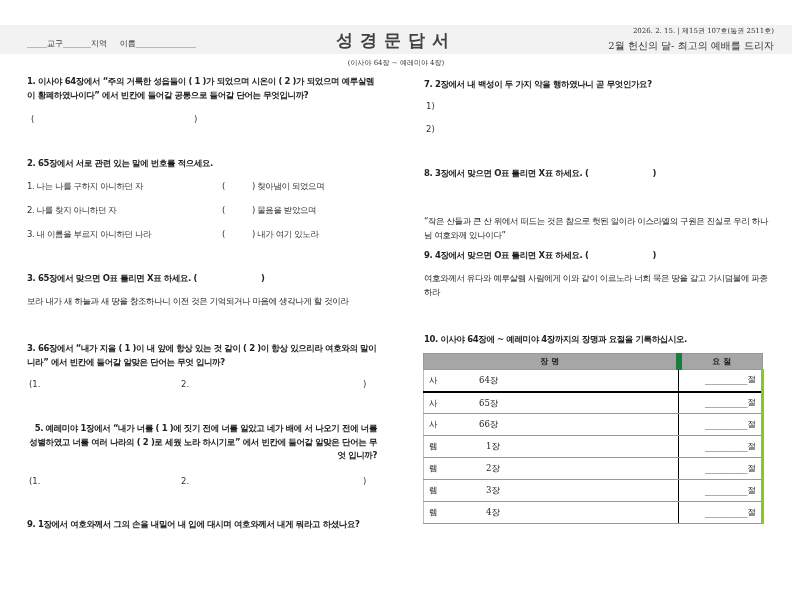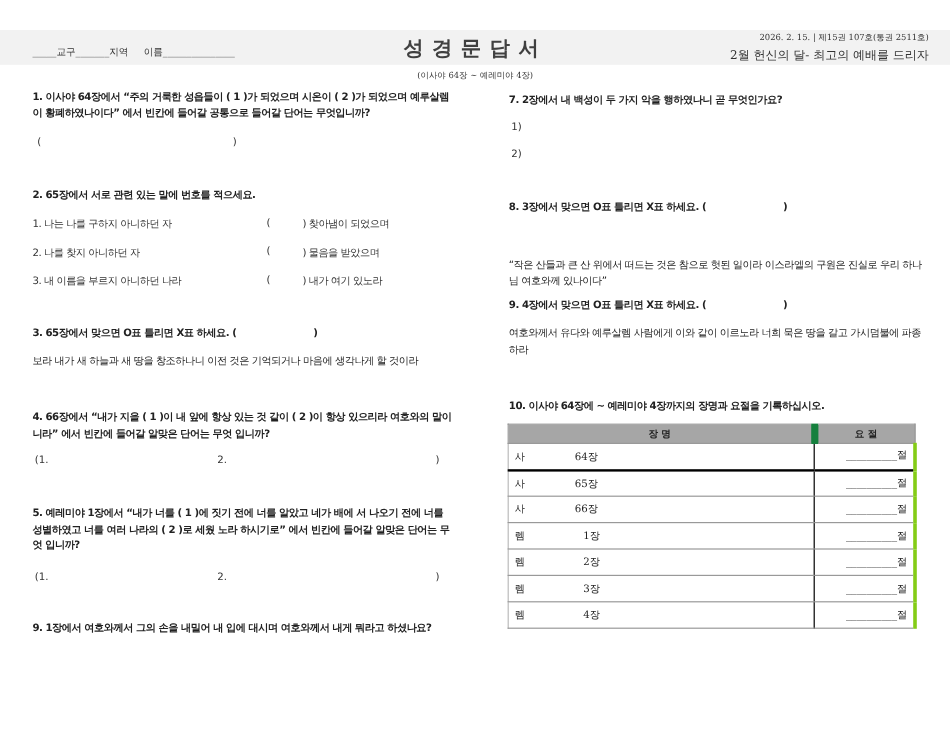--- a/index.html
+++ b/index.html
@@ -83,26 +83,26 @@
 </div>
 <div class="match-row" style="top:229px;">
   <span class="l">3. 내 이름을 부르지 아니하던 나라</span>
   <span class="p">(</span>
   <span class="r">)  내가 여기 있노라</span>
 </div>
 
 <div class="q bold" style="left:27px; top:272px; width:350px; white-space:pre;">3. 65장에서 맞으면 O표 틀리면 X표 하세요. (                         )</div>
 <div class="q plain" style="left:27px; top:295px; width:360px;">보라 내가 새 하늘과 새 땅을 창조하나니 이전 것은 기억되거나 마음에 생각나게 할 것이라</div>
 
-<div class="q bold" style="left:27px; top:342px; width:350px;">4. 66장에서 “내가 지을 ( 1 )이 내 앞에 항상 있는 것 같이 ( 2 )이 항상 있으리라 여호와의 말이니라” 에서 빈칸에 들어갈 알맞은 단어는 무엇 입니까?</div>
+<div class="q bold" style="left:27px; top:342px; width:350px;">3. 66장에서 “내가 지을 ( 1 )이 내 앞에 항상 있는 것 같이 ( 2 )이 항상 있으리라 여호와의 말이니라” 에서 빈칸에 들어갈 알맞은 단어는 무엇 입니까?</div>
 <div class="ans" style="left:29px; top:379px;">(1.</div>
 <div class="ans" style="left:181px; top:379px;">2.</div>
 <div class="ans" style="left:363px; top:379px;">)</div>
 
-<div class="q bold" style="left:27px; top:422px; width:350px;">5. 예레미야 1장에서    “내가 너를 ( 1 )에 짓기 전에 너를 알았고 네가 배에 서 나오기 전에 너를 성별하였고 너를 여러 나라의 ( 2 )로 세웠 노라 하시기로”    에서 빈칸에 들어갈 알맞은 단어는 무엇 입니까?</div>
+<div class="q bold" style="left:27px; top:422px; width:350px;text-align:right;">5. 예레미야 1장에서    “내가 너를 ( 1 )에 짓기 전에 너를 알았고 네가 배에 서 나오기 전에 너를 성별하였고 너를 여러 나라의 ( 2 )로 세웠 노라 하시기로”    에서 빈칸에 들어갈 알맞은 단어는 무엇 입니까?</div>
 <div class="ans" style="left:29px; top:476px;">(1.</div>
 <div class="ans" style="left:181px; top:476px;">2.</div>
 <div class="ans" style="left:363px; top:476px;">)</div>
 
 <div class="q bold" style="left:27px; top:518px; width:360px;">9. 1장에서 여호와께서 그의 손을 내밀어 내 입에 대시며 여호와께서 내게 뭐라고 하셨나요?</div>
 
 <div class="q bold" style="left:424px; top:78px; width:350px;">7. 2장에서 내 백성이 두 가지 악을 행하였나니 곧 무엇인가요?</div>
 <div class="ans" style="left:426px; top:101px;">1)</div>
 <div class="ans" style="left:426px; top:124px;">2)</div>
 

